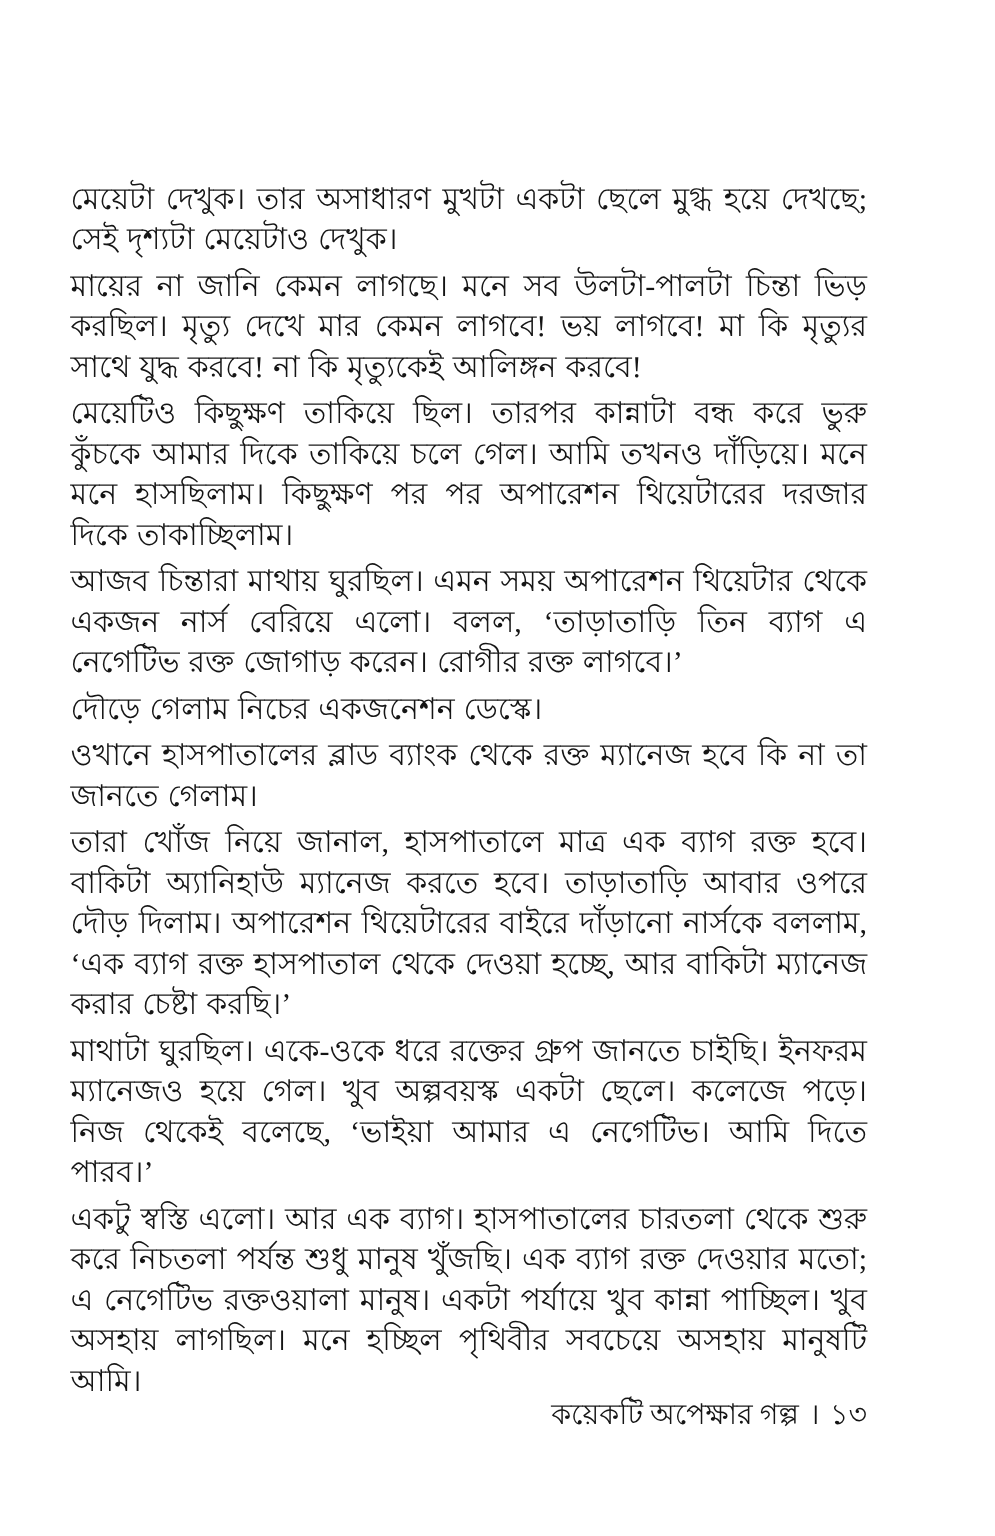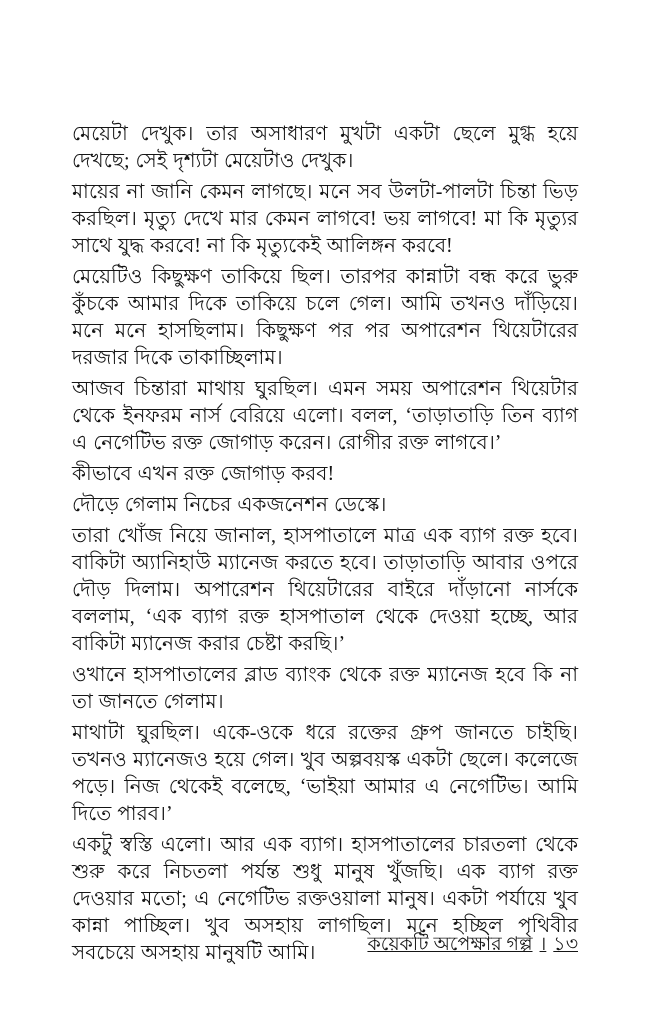--- a/index.html
+++ b/index.html
@@ -7,62 +7,60 @@
     padding: 0;
     background: #ffffff;
   }
   .page {
     position: relative;
     width: 663px;
     height: 1024px;
     margin: 0 auto;
     background: #ffffff;
     box-sizing: border-box;
-    padding: 120px 85px 0 72px;
+    padding: 120px 85px 0 47px;
     font-family: "Liberation Serif", "DejaVu Sans", sans-serif;
     color: #151515;
     overflow: hidden;
   }
   .text-block p {
     margin: 0 0 4px 0;
     font-size: 20px;
     line-height: 27px;
     text-align: justify;
     word-spacing: 1px;
     color: #151515;
   }
   .footer {
     position: absolute;
     right: 85px;
     top: 931px;
     font-size: 19px;
     line-height: 26px;
     color: #151515;
     white-space: nowrap;
-    text-decoration: underline;
   }
   .footer .divider {
     margin: 0 7px;
   }
 </style>
 </head>
 <body>
 
 <div class="page">
 
   <main class="text-block">
       <p>মেয়েটা দেখুক। তার অসাধারণ মুখটা একটা ছেলে মুগ্ধ হয়ে দেখছে; সেই দৃশ্যটা মেয়েটাও দেখুক।</p>
       <p>মায়ের না জানি কেমন লাগছে। মনে সব উলটা-পালটা চিন্তা ভিড় করছিল। মৃত্যু দেখে মার কেমন লাগবে! ভয় লাগবে! মা কি মৃত্যুর সাথে যুদ্ধ করবে! না কি মৃত্যুকেই আলিঙ্গন করবে!</p>
       <p>মেয়েটিও কিছুক্ষণ তাকিয়ে ছিল। তারপর কান্নাটা বন্ধ করে ভুরু কুঁচকে আমার দিকে তাকিয়ে চলে গেল। আমি তখনও দাঁড়িয়ে। মনে মনে হাসছিলাম। কিছুক্ষণ পর পর অপারেশন থিয়েটারের দরজার দিকে তাকাচ্ছিলাম।</p>
-      <p>আজব চিন্তারা মাথায় ঘুরছিল। এমন সময় অপারেশন থিয়েটার থেকে ইনফরম নার্স বেরিয়ে এলো। বলল, ‘তাড়াতাড়ি তিন ব্যাগ এ নেগেটিভ রক্ত জোগাড় করেন। রোগীর রক্ত লাগবে।’</p>
-      <p>কীভাবে এখন রক্ত জোগাড় করব!</p>
+      <p>আজব চিন্তারা মাথায় ঘুরছিল। এমন সময় অপারেশন থিয়েটার থেকে একজন নার্স বেরিয়ে এলো। বলল, ‘তাড়াতাড়ি তিন ব্যাগ এ নেগেটিভ রক্ত জোগাড় করেন। রোগীর রক্ত লাগবে।’</p>
       <p>দৌড়ে গেলাম নিচের একজনেশন ডেস্কে।</p>
+      <p>ওখানে হাসপাতালের ব্লাড ব্যাংক থেকে রক্ত ম্যানেজ হবে কি না তা জানতে গেলাম।</p>
       <p>তারা খোঁজ নিয়ে জানাল, হাসপাতালে মাত্র এক ব্যাগ রক্ত হবে। বাকিটা অ্যানিহাউ ম্যানেজ করতে হবে। তাড়াতাড়ি আবার ওপরে দৌড় দিলাম। অপারেশন থিয়েটারের বাইরে দাঁড়ানো নার্সকে বললাম, ‘এক ব্যাগ রক্ত হাসপাতাল থেকে দেওয়া হচ্ছে, আর বাকিটা ম্যানেজ করার চেষ্টা করছি।’</p>
-      <p>ওখানে হাসপাতালের ব্লাড ব্যাংক থেকে রক্ত ম্যানেজ হবে কি না তা জানতে গেলাম।</p>
-      <p>মাথাটা ঘুরছিল। একে-ওকে ধরে রক্তের গ্রুপ জানতে চাইছি। তখনও ম্যানেজও হয়ে গেল। খুব অল্পবয়স্ক একটা ছেলে। কলেজে পড়ে। নিজ থেকেই বলেছে, ‘ভাইয়া আমার এ নেগেটিভ। আমি দিতে পারব।’</p>
+      <p>মাথাটা ঘুরছিল। একে-ওকে ধরে রক্তের গ্রুপ জানতে চাইছি। ইনফরম ম্যানেজও হয়ে গেল। খুব অল্পবয়স্ক একটা ছেলে। কলেজে পড়ে। নিজ থেকেই বলেছে, ‘ভাইয়া আমার এ নেগেটিভ। আমি দিতে পারব।’</p>
       <p>একটু স্বস্তি এলো। আর এক ব্যাগ। হাসপাতালের চারতলা থেকে শুরু করে নিচতলা পর্যন্ত শুধু মানুষ খুঁজছি। এক ব্যাগ রক্ত দেওয়ার মতো; এ নেগেটিভ রক্তওয়ালা মানুষ। একটা পর্যায়ে খুব কান্না পাচ্ছিল। খুব অসহায় লাগছিল। মনে হচ্ছিল পৃথিবীর সবচেয়ে অসহায় মানুষটি আমি।</p>
     </main>
 
   <footer class="footer">
     <span>কয়েকটি অপেক্ষার গল্প</span><span class="divider">।</span><span>১৩</span>
   </footer>
 
 </div>
 
 </body></html>

